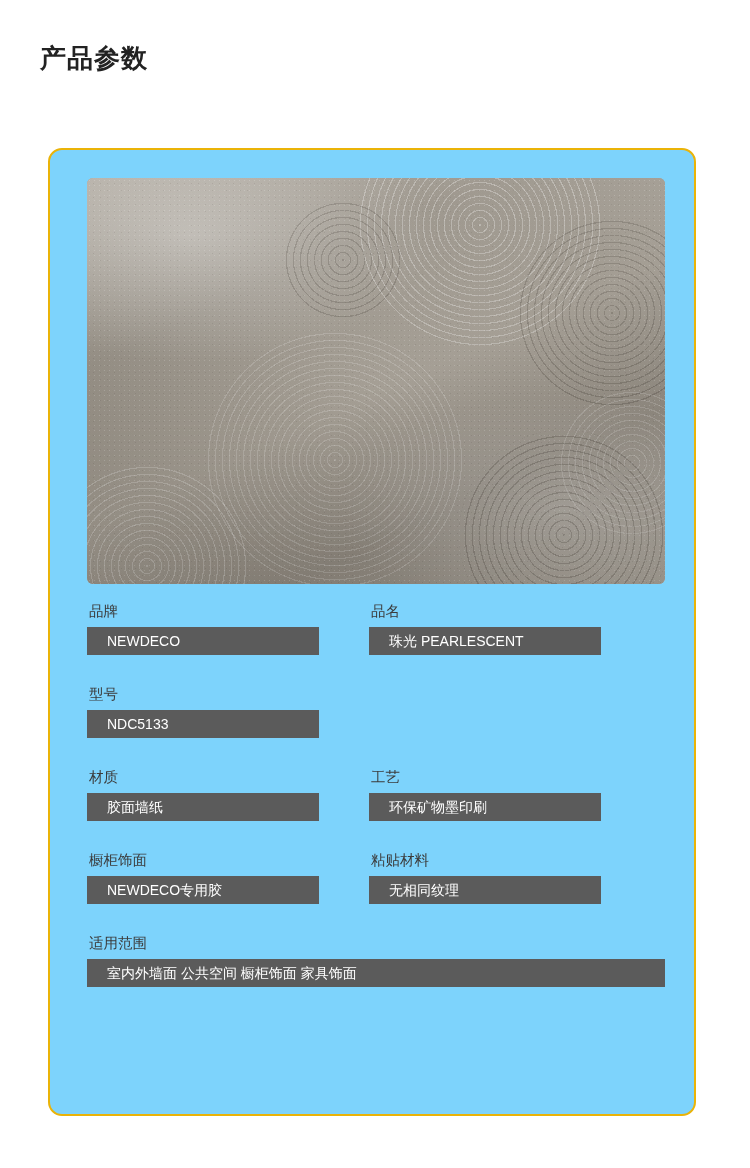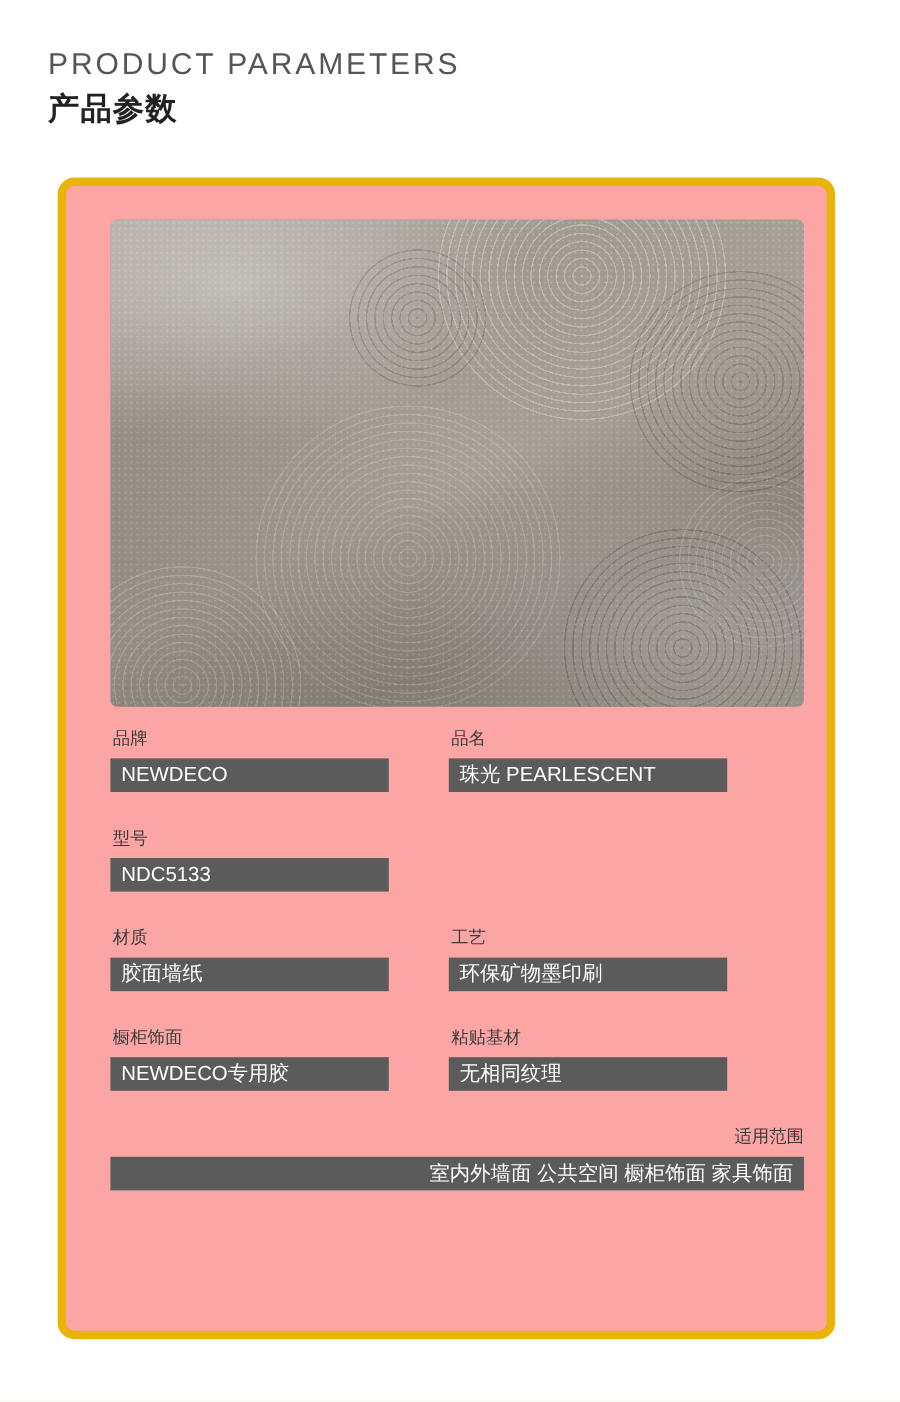--- a/index.html
+++ b/index.html
@@ -46,23 +46,23 @@
     white-space: nowrap;
   }
 
   
   .card {
     position: absolute;
     left: 48px;
     top: 148px;
     width: 648px;
     height: 968px;
-    border: 7px solid #eab308;
+    border: 2px solid #eab308;
     border-radius: 14px;
-    background: #fca5a5;
+    background: #7dd3fc;
   }
 
   
   .swatch {
     position: absolute;
     left: 37px;
     top: 28px;
     width: 578px;
     height: 406px;
     border-radius: 6px;
@@ -129,47 +129,46 @@
   .spec-row {
     display: flex;
     gap: 50px;
     margin-bottom: 30px;
   }
   .spec-row.full .spec-cell { width: 100%; }
   .spec-cell {
     width: 232px;
     flex: 0 0 auto;
   }
-  .spec-cell.wide { width: 100%; text-align: right; }
+  .spec-cell.wide { width: 100%; }
   .spec-label {
     font-size: 14.5px;
     color: #3b3b3b;
     line-height: 18px;
     margin-bottom: 7px;
     padding-left: 2px;
     white-space: nowrap;
   }
   .spec-value {
     height: 28px;
     background: #5b5b5b;
     color: #ffffff;
-    font-size: 17px;
+    font-size: 14px;
     line-height: 28px;
-    padding: 0 9px;
+    padding: 0 20px;
     white-space: nowrap;
     overflow: hidden;
   }
 </style>
 </head>
 <body>
 
 <div class="page">
 
   <div class="header">
-    <div class="header-en">PRODUCT PARAMETERS</div>
     <div class="header-cn">产品参数</div>
   </div>
 
   <div class="card">
 
     <div class="swatch">
       <div class="swatch-base"></div>
       <div class="ring r1"></div>
       <div class="ring dark r2"></div>
       <div class="ring r3"></div>
@@ -211,21 +210,21 @@
           <div class="spec-value">环保矿物墨印刷</div>
         </div>
       </div>
 
       <div class="spec-row">
         <div class="spec-cell">
           <div class="spec-label">橱柜饰面</div>
           <div class="spec-value">NEWDECO专用胶</div>
         </div>
         <div class="spec-cell">
-          <div class="spec-label">粘贴基材</div>
+          <div class="spec-label">粘贴材料</div>
           <div class="spec-value">无相同纹理</div>
         </div>
       </div>
 
       <div class="spec-row full">
         <div class="spec-cell wide">
           <div class="spec-label">适用范围</div>
           <div class="spec-value">室内外墙面 公共空间 橱柜饰面 家具饰面</div>
         </div>
       </div>

